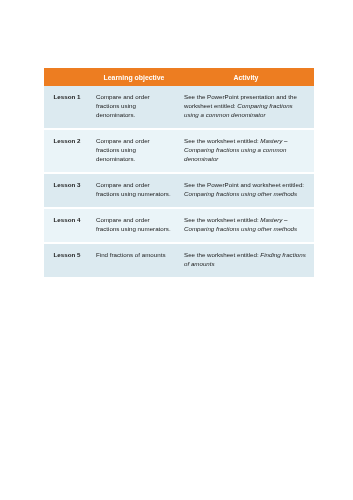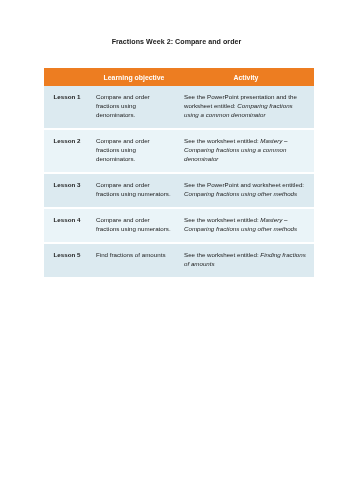--- a/index.html
+++ b/index.html
@@ -90,21 +90,20 @@
   }
   .it {
     font-style: italic;
   }
 </style>
 </head>
 <body>
 
 <div class="page">
 
-  <div class="doc-title">Fractions Week 2: Compare and order</div>
 
   <div class="table-wrap">
     <table class="schedule">
       <colgroup>
         <col class="c-lesson">
         <col class="c-obj">
         <col class="c-act">
       </colgroup>
       <thead>
         <tr>

